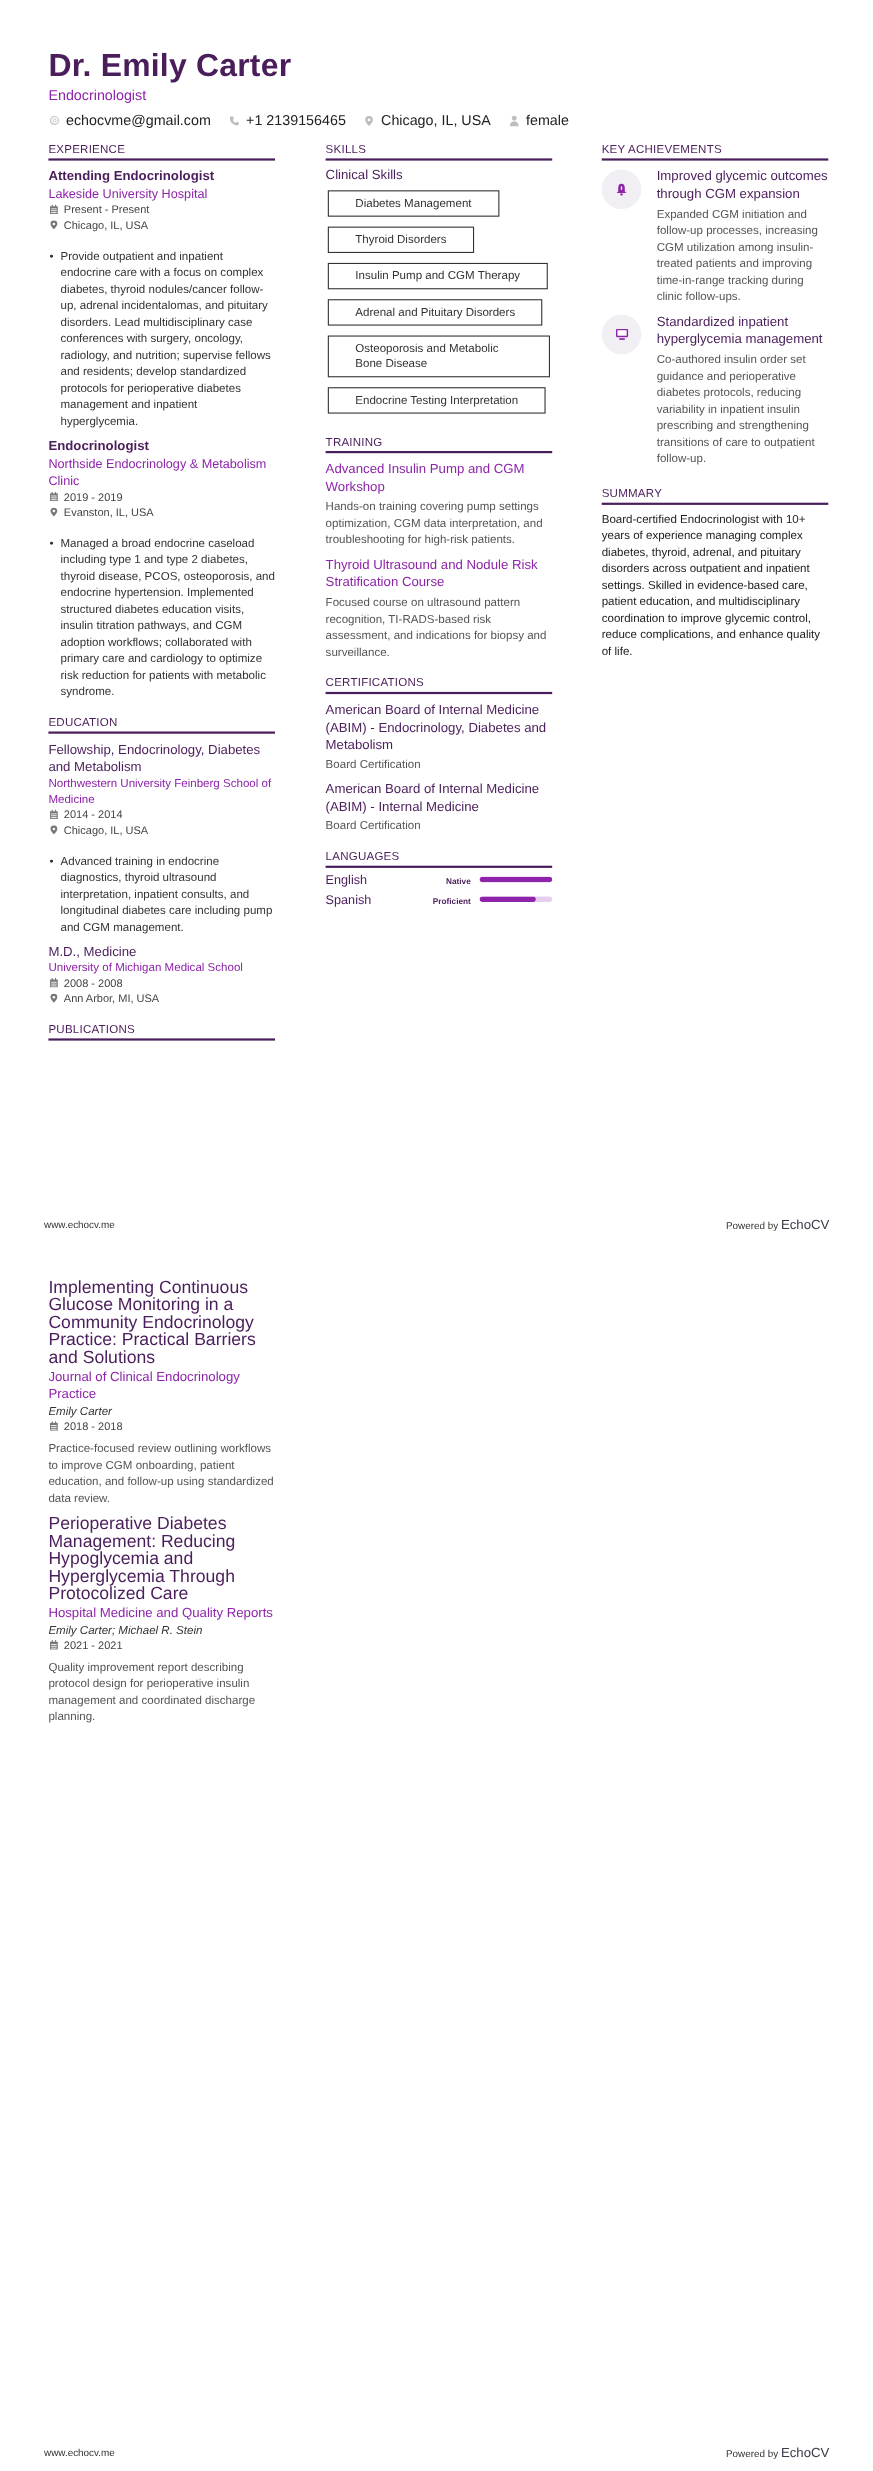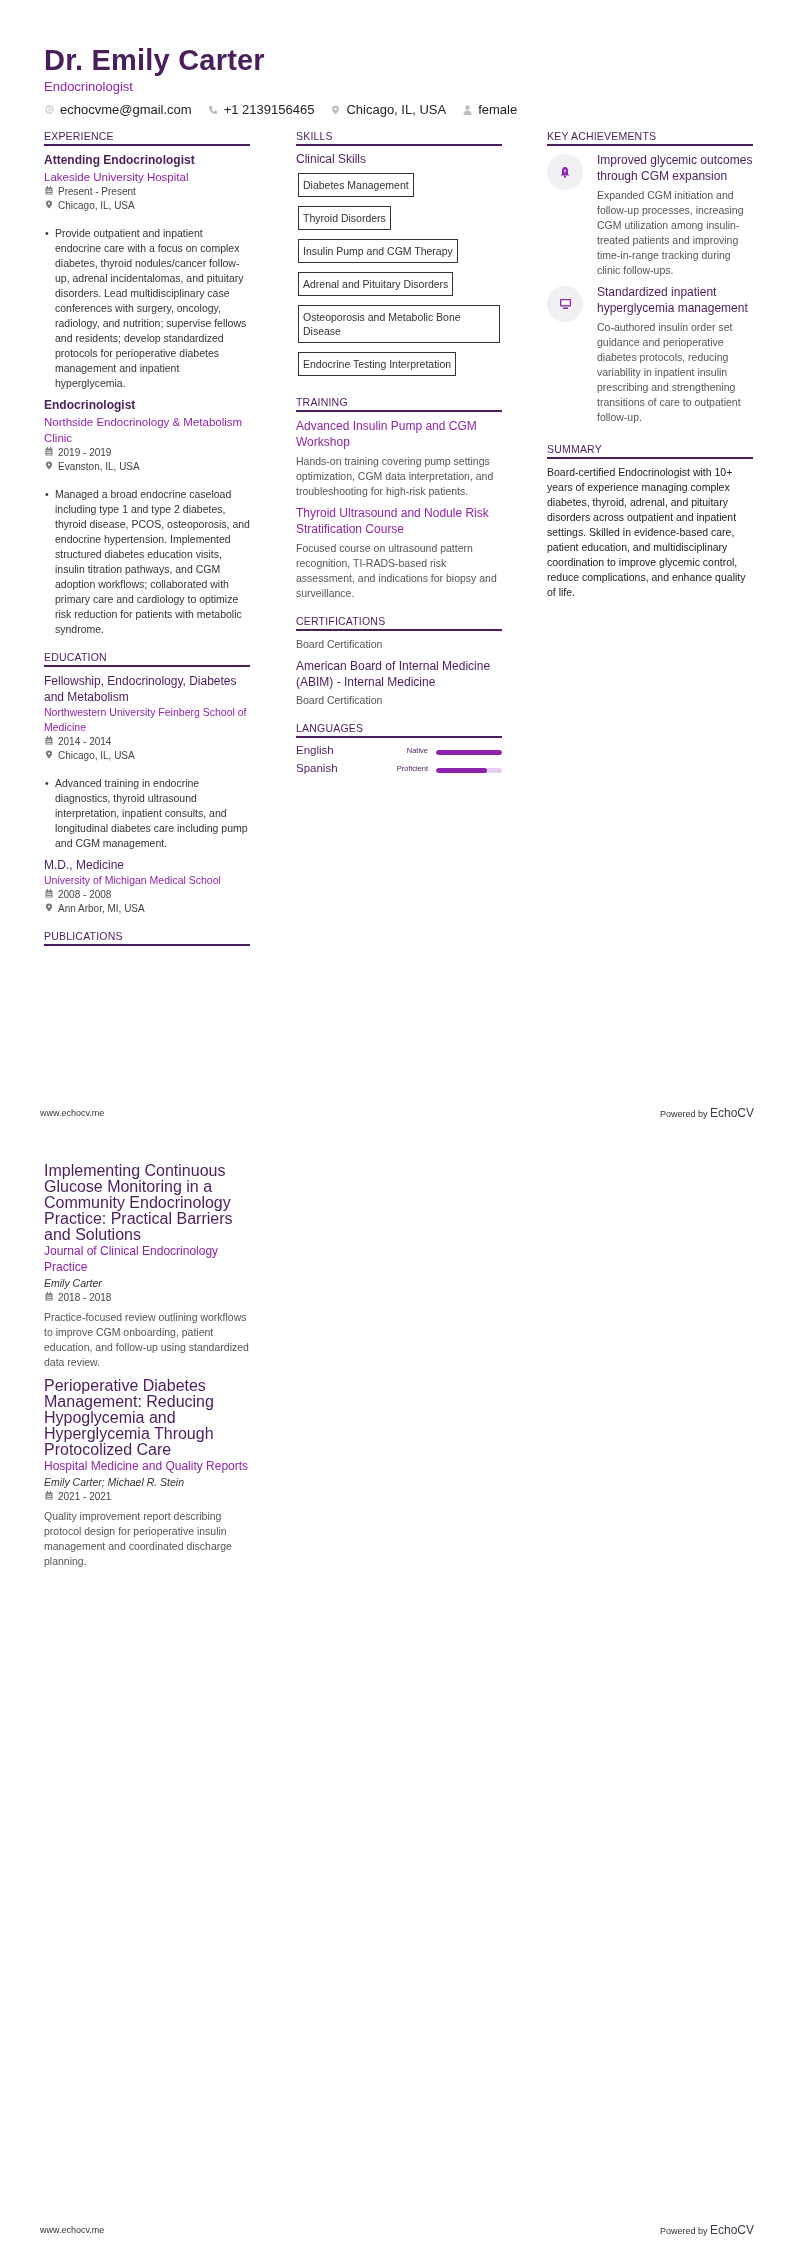--- a/index.html
+++ b/index.html
@@ -29,33 +29,33 @@
   .meta { font-size: 10px; color: #444; line-height: 14px; display: flex; align-items: center; gap: 5px; }
   .meta .micon { color: #777; font-size: 9px; width: 9px; display: inline-block; text-align: center; }
   .bullets { list-style: none; margin-top: 13px; margin-bottom: 6px; }
   .bullets li { font-size: 10.5px; line-height: 15px; color: #333; padding-left: 11px; position: relative; }
   .bullets li::before { content: "•"; position: absolute; left: 1px; top: 0; color: #333; }
 
   .edu-title { font-size: 12px; color: #4a1d5b; line-height: 16px; }
   .edu-org { font-size: 10.5px; color: #8e24aa; line-height: 15px; }
 
   .skill-cat { font-size: 12px; color: #4a1d5b; margin-bottom: 4px; }
-  .chip { display: inline-block; border: 1px solid #333; padding: 4px 4px; font-size: 10.5px; color: #333; line-height: 14px; margin: 3px 0 6px 2px; }
+  .chip { display: inline-block; border: 1px solid #333; padding: 4px 24px; font-size: 10.5px; color: #333; line-height: 14px; margin: 3px 0 6px 2px; }
   .chips { display: flex; flex-direction: column; align-items: flex-start; }
   .chip.wide { width: 202px; }
 
   .tr-title { font-size: 12px; color: #8e24aa; line-height: 16px; margin-top: 2px; }
   .tr-desc { font-size: 10.5px; color: #555; line-height: 15px; margin-top: 4px; margin-bottom: 6px; }
 
   .cert-title { font-size: 12px; color: #4a1d5b; line-height: 16px; }
   .cert-sub { font-size: 10.5px; color: #555; line-height: 15px; margin-top: 3px; margin-bottom: 6px; }
 
   .lang-row { display: flex; align-items: center; justify-content: space-between; margin-bottom: 6px; }
   .lang-name { font-size: 11.5px; color: #4a1d5b; }
-  .lang-right { display: flex; align-items: flex-end; gap: 8px; }
+  .lang-right { display: flex; align-items: flex-start; gap: 8px; font-weight: bold; }
   .lang-level { font-size: 7.5px; color: #4a1d5b; }
   .bar { width: 66px; height: 5px; background: #e6cfee; border-radius: 3px; overflow: hidden; }
   .bar-fill { height: 100%; background: #8e24aa; border-radius: 3px; }
 
   .ach { display: flex; gap: 14px; margin-bottom: 6px; }
   .ach-icon { flex: 0 0 36px; height: 36px; border-radius: 50%; background: #f1eff3; display: flex; align-items: center; justify-content: center; margin-top: 2px; }
   .ach-body { flex: 1; }
   .ach-title { font-size: 12px; color: #4a1d5b; line-height: 16px; }
   .ach-desc { font-size: 10.5px; color: #555; line-height: 15px; margin-top: 4px; }
 
@@ -269,20 +269,21 @@
       </div>
       <div>
         <div class="tr-title">Thyroid Ultrasound and Nodule Risk Stratification Course</div>
         <div class="tr-desc">Focused course on ultrasound pattern recognition, TI-RADS-based risk assessment, and indications for biopsy and surveillance.</div>
       </div>
     </div>
 
     <div class="section">
       <div class="sec-title">CERTIFICATIONS</div>
       <div>
+        <div class="cert-title">American Board of Internal Medicine (ABIM) - Endocrinology, Diabetes and Metabolism</div>
         <div class="cert-sub">Board Certification</div>
       </div>
       <div>
         <div class="cert-title">American Board of Internal Medicine (ABIM) - Internal Medicine</div>
         <div class="cert-sub">Board Certification</div>
       </div>
     </div>
 
     <div class="section">
       <div class="sec-title">LANGUAGES</div>

